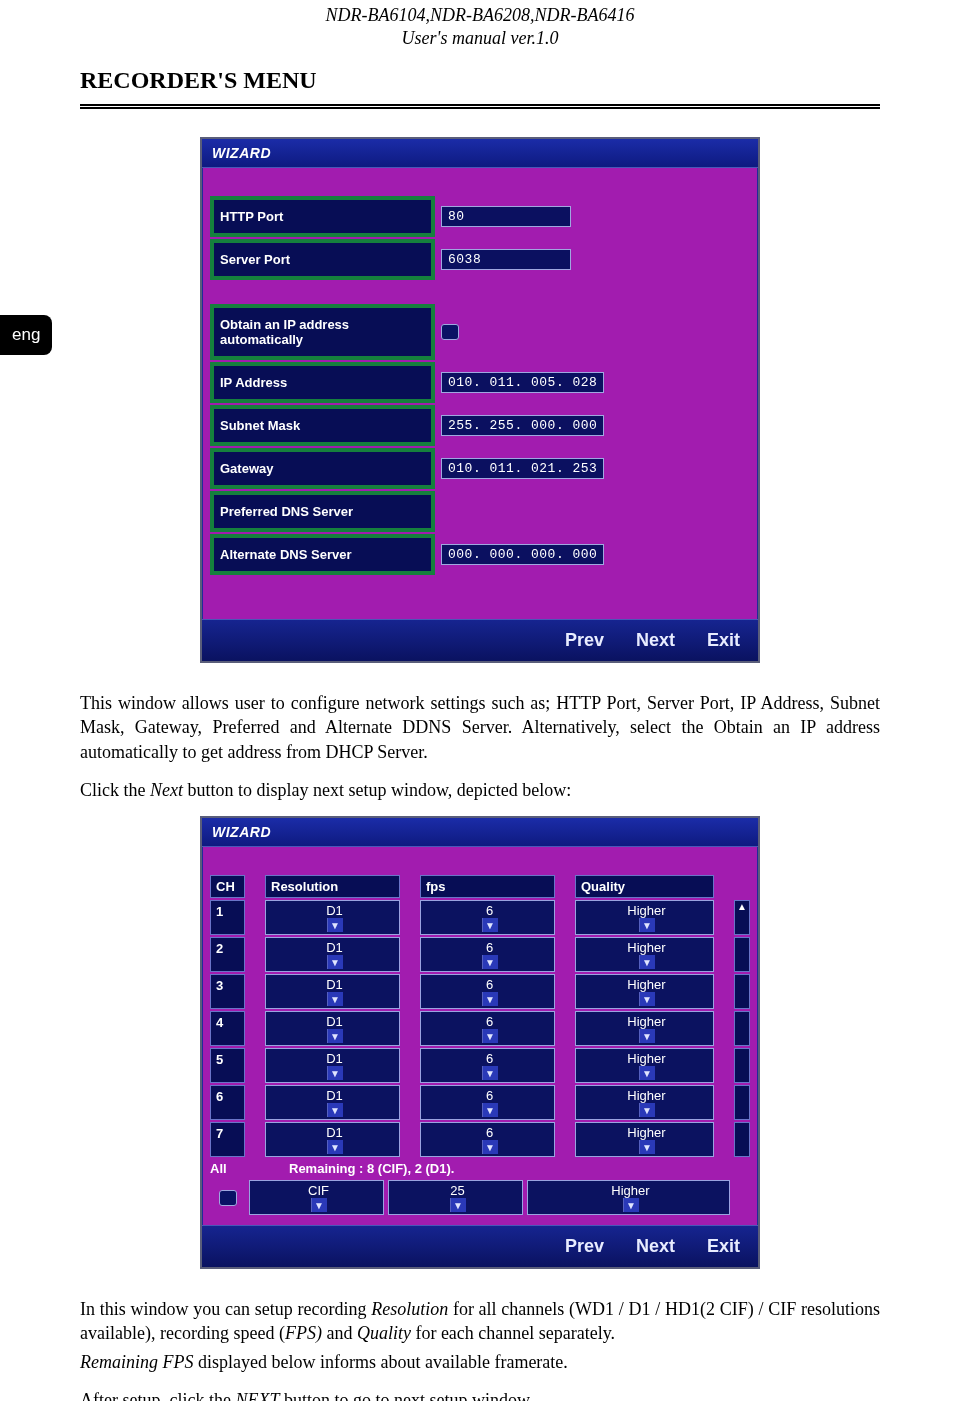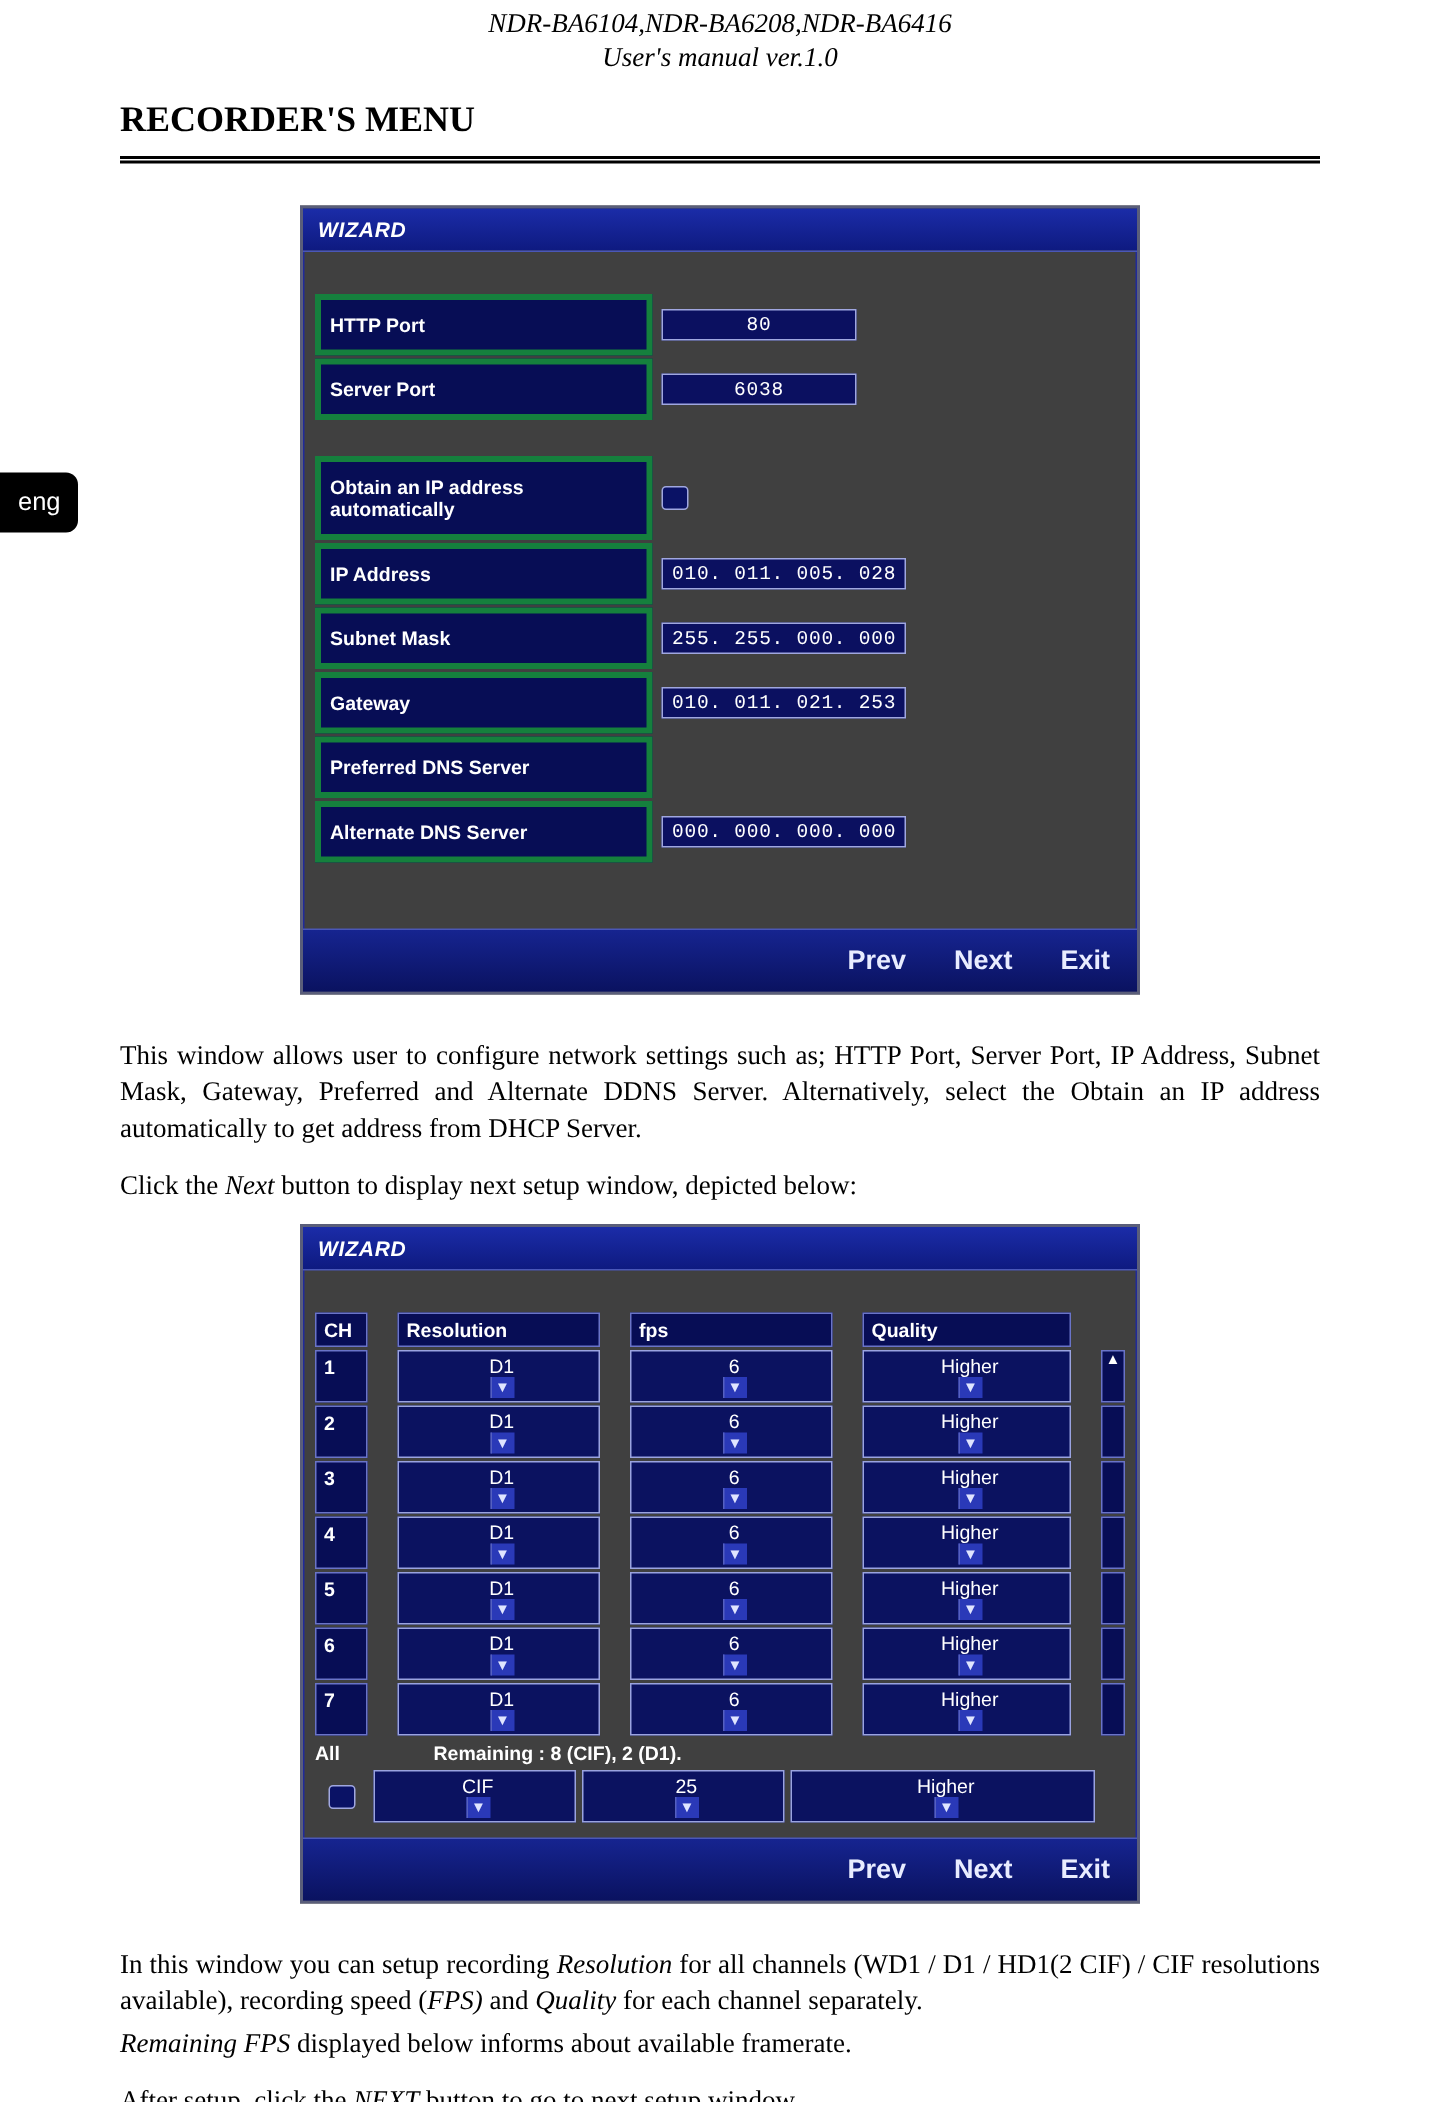--- a/index.html
+++ b/index.html
@@ -46,21 +46,21 @@
     line-height: 1.35;
     text-align: justify;
   }
   .content p { margin-bottom: 14px; }
   .italic { font-style: italic; }
 
   
   .dvr {
     margin: 0 auto 28px auto;
     border: 2px solid #5a5e7a;
-    background: #404040;
+    background: #a21caf;
     font-family: Arial, Helvetica, sans-serif;
     color: #fff;
     width: 560px;
     font-size: 14px;
     box-shadow: inset 0 0 0 1px #202a99;
   }
   .dvr .titlebar {
     background: linear-gradient(#1b2ca8,#0e1a80);
     padding: 6px 10px;
     font-weight: bold;
@@ -90,21 +90,20 @@
     align-items: center;
   }
   .kvrow .kval .txtinput {
     border: 1px solid #a0a7e0;
     background: #0b1060;
     padding: 2px 6px;
     min-width: 130px;
     font-family: "Courier New", monospace;
     font-size: 13px;
     letter-spacing: 0.5px;
-    text-align: center;
   }
   .kvrow .kval .chk {
     width: 18px; height: 16px;
     border: 1px solid #a0a7e0;
     background: #0a1265;
     border-radius: 3px;
   }
   .dvr .btnbar {
     display: flex;
     justify-content: flex-end;

